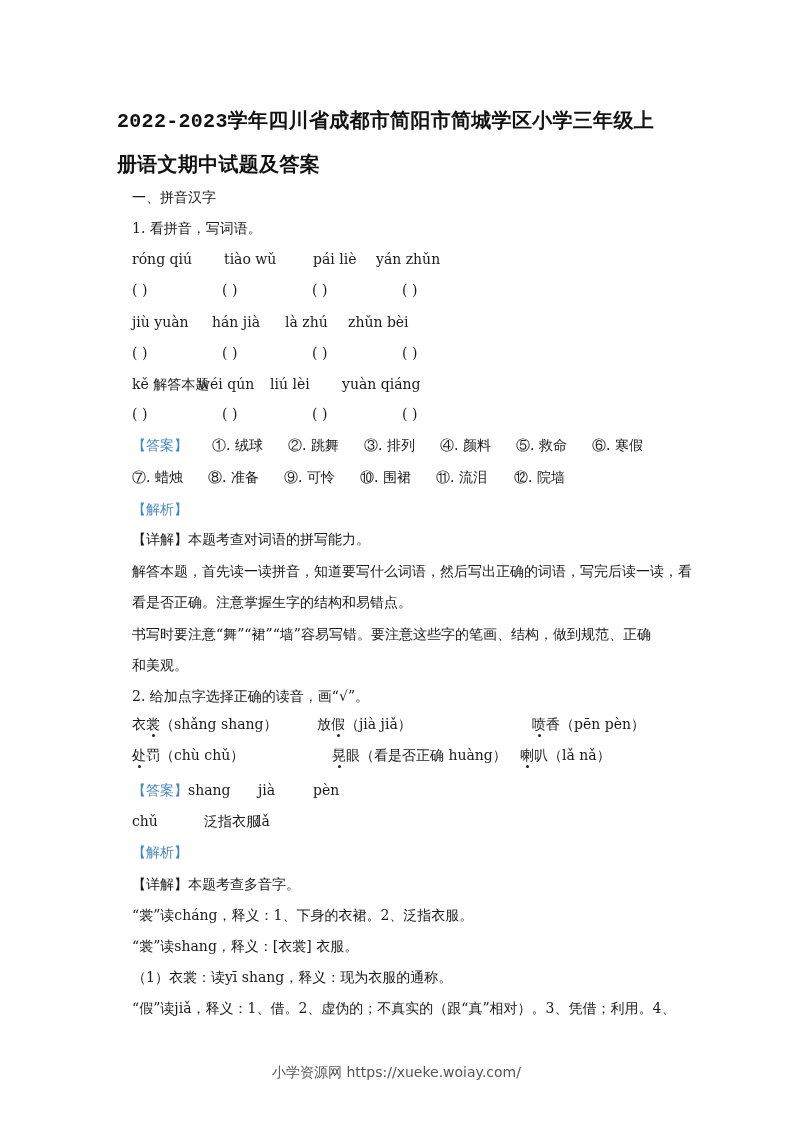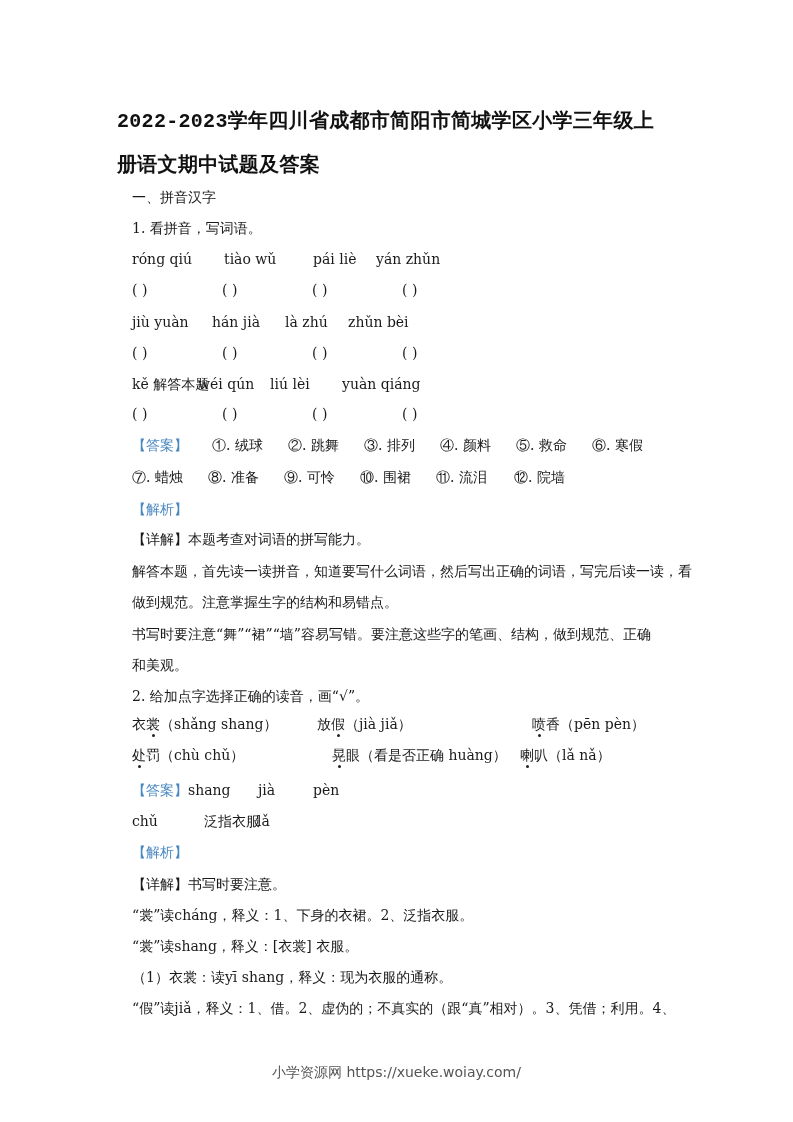--- a/index.html
+++ b/index.html
@@ -67,21 +67,21 @@
 <div class="line" style="top:436px">
   <span class="blue" style="display:inline-block;width:80px">【答案】</span><span style="display:inline-block;width:76px">①. 绒球</span><span style="display:inline-block;width:76px">②. 跳舞</span><span style="display:inline-block;width:76px">③. 排列</span><span style="display:inline-block;width:76px">④. 颜料</span><span style="display:inline-block;width:76px">⑤. 救命</span><span style="display:inline-block">⑥. 寒假</span>
 </div>
 <div class="line" style="top:468px">
   <span style="display:inline-block;width:76px">⑦. 蜡烛</span><span style="display:inline-block;width:76px">⑧. 准备</span><span style="display:inline-block;width:76px">⑨. 可怜</span><span style="display:inline-block;width:76px">⑩. 围裙</span><span style="display:inline-block;width:78px">⑪. 流泪</span><span style="display:inline-block">⑫. 院墙</span>
 </div>
 
 <div class="line blue" style="top:500px">【解析】</div>
 <div class="line" style="top:530px">【详解】本题考查对词语的拼写能力。</div>
 <div class="line" style="top:562px">解答本题，首先读一读拼音，知道要写什么词语，然后写出正确的词语，写完后读一读，看</div>
-<div class="line" style="top:593px">做到规范。注意掌握生字的结构和易错点。</div>
+<div class="line" style="top:593px">看是否正确。注意掌握生字的结构和易错点。</div>
 <div class="line" style="top:625px">书写时要注意“舞”“裙”“墙”容易写错。要注意这些字的笔画、结构，做到规范、正确</div>
 <div class="line" style="top:656px">和美观。</div>
 
 <div class="line" style="top:687px">2. 给加点字选择正确的读音，画“√”。</div>
 
 <div class="line" style="top:715px">
   <span style="display:inline-block;width:185px"><span>衣</span><span class="dot">裳</span><span>（shǎng   shang）</span></span><span style="display:inline-block;width:215px"><span>放</span><span class="dot">假</span><span>（jià   jiǎ）</span></span><span style="display:inline-block"><span class="dot">喷</span><span>香</span><span>（pēn   pèn）</span></span>
 </div>
 
 <div class="line" style="top:746px">
@@ -89,19 +89,19 @@
 </div>
 
 <div class="line" style="top:781px">
   <span class="blue">【答案】</span><span style="display:inline-block;width:70px">shang</span><span style="display:inline-block;width:55px">jià</span><span>pèn</span>
 </div>
 <div class="line" style="top:812px">
   <span style="display:inline-block;width:72px">chǔ</span><span style="display:inline-block;width:53px">泛指衣服</span><span>lǎ</span>
 </div>
 
 <div class="line blue" style="top:843px">【解析】</div>
-<div class="line" style="top:875px">【详解】书写时要注意。</div>
+<div class="line" style="top:875px">【详解】本题考查多音字。</div>
 <div class="line" style="top:906px">“裳”读cháng，释义：1、下身的衣裙。2、泛指衣服。</div>
 <div class="line" style="top:937px">“裳”读shang，释义：[衣裳] 衣服。</div>
 <div class="line" style="top:968px">（1）衣裳：读yī shang，释义：现为衣服的通称。</div>
 <div class="line" style="top:999px">“假”读jiǎ，释义：1、借。2、虚伪的；不真实的（跟“真”相对）。3、凭借；利用。4、</div>
 
 <div class="footer">小学资源网 https://xueke.woiay.com/</div>
 
 </body></html>

